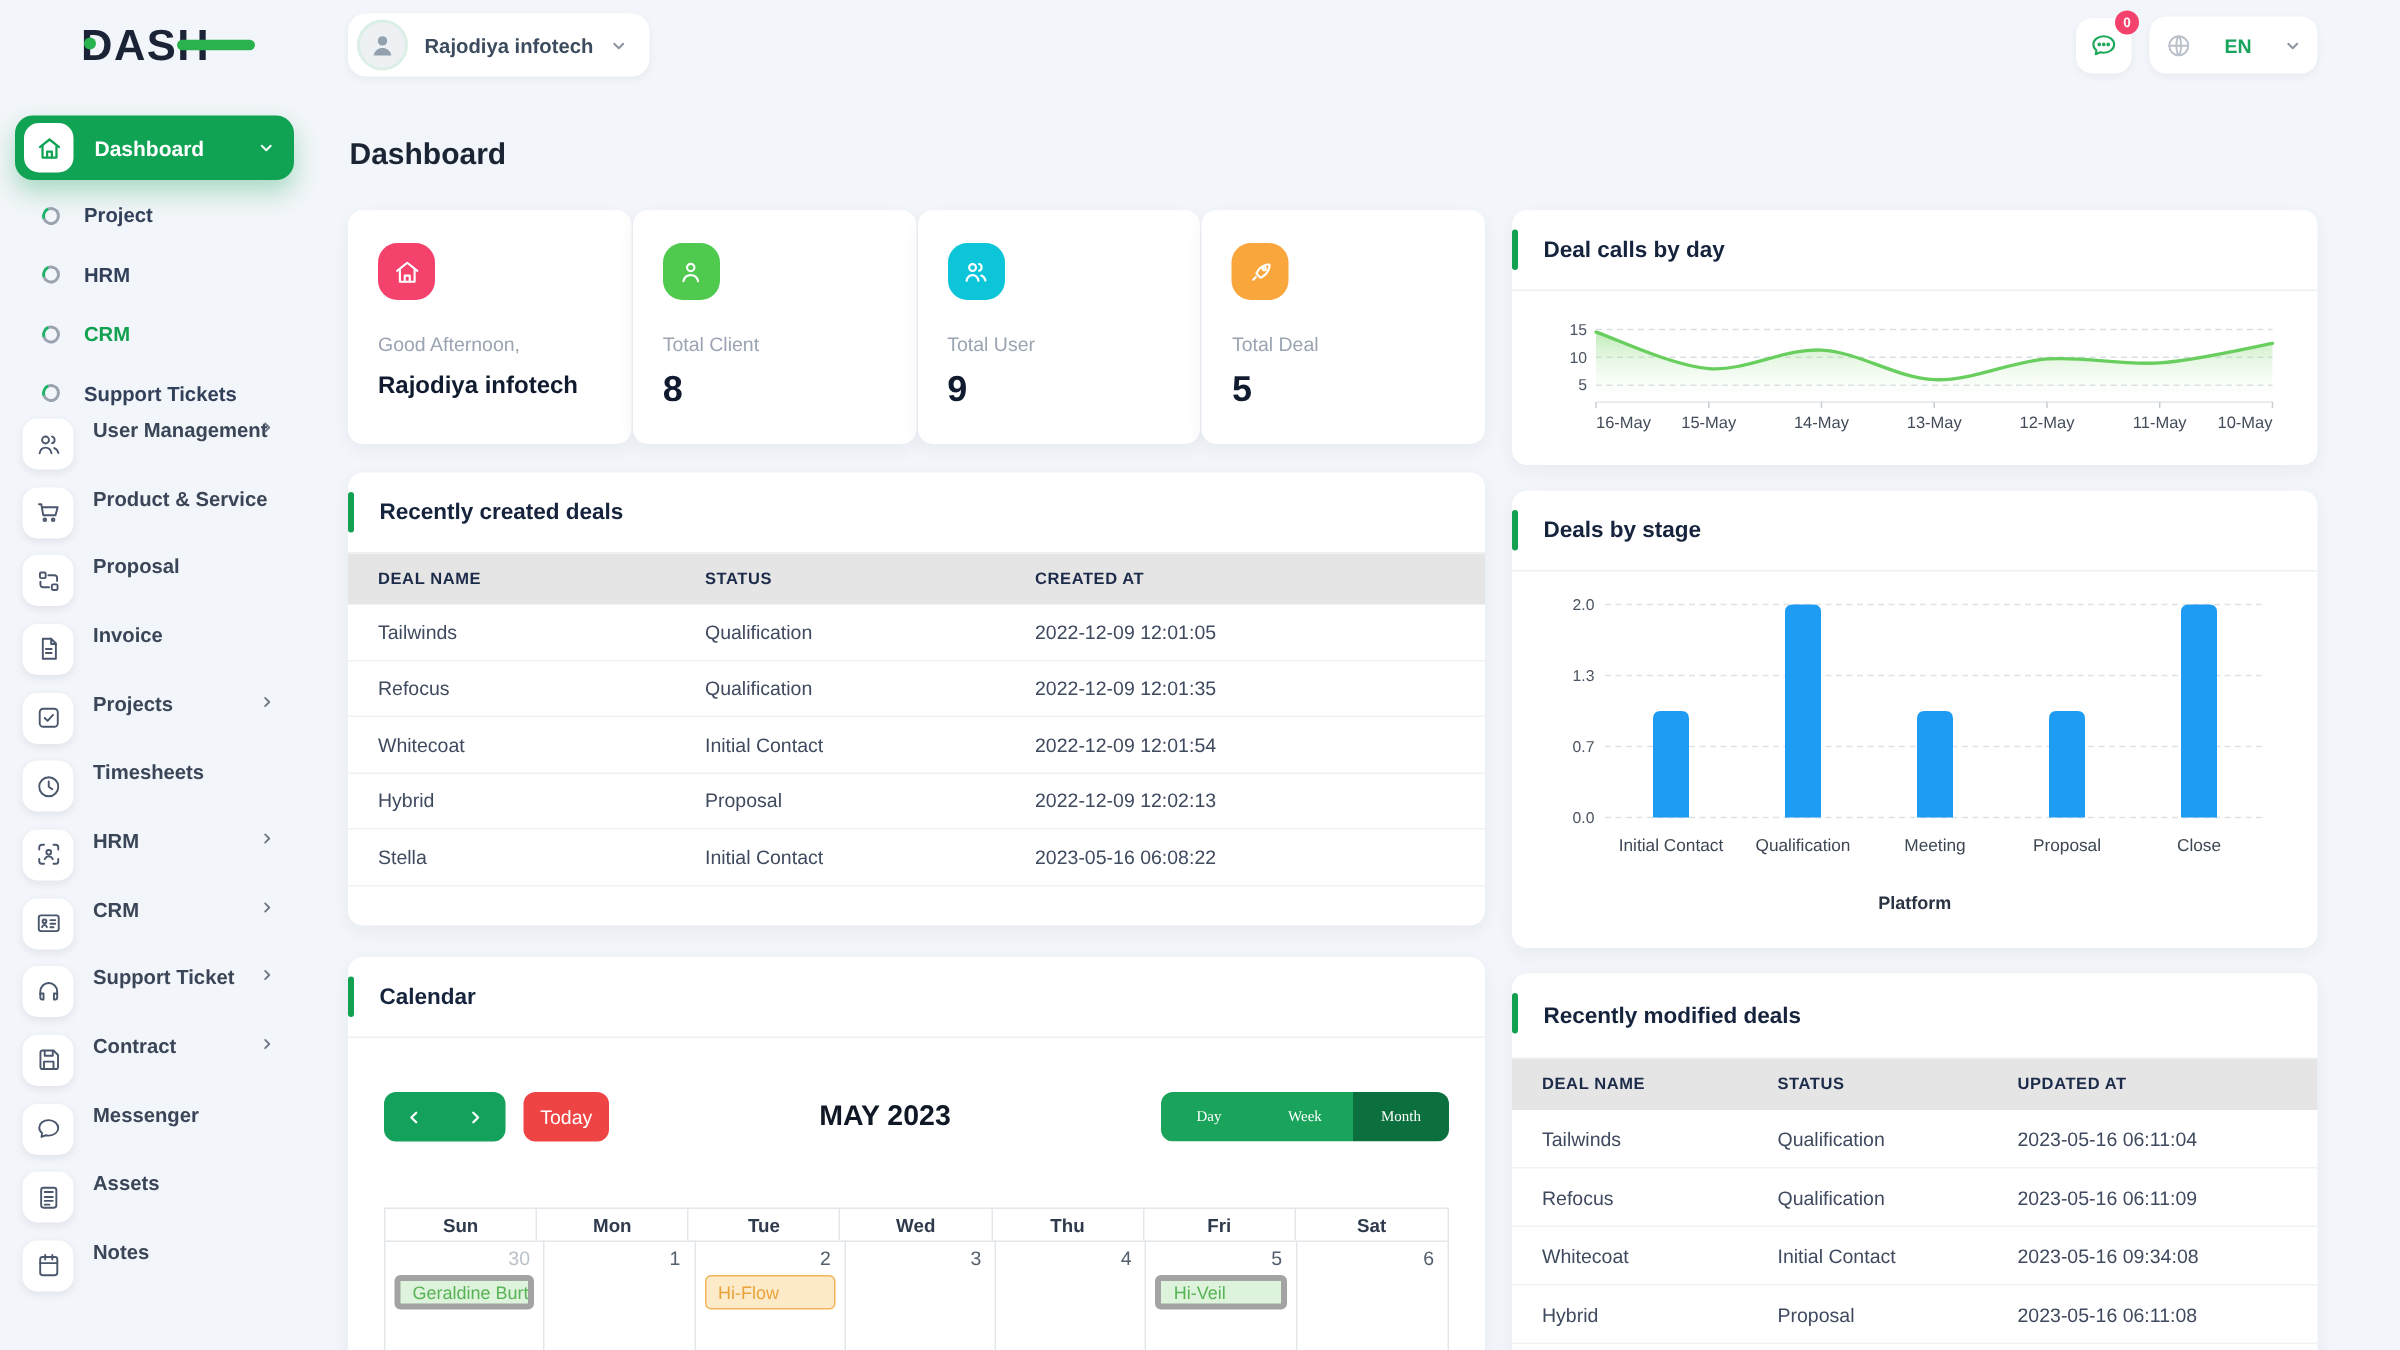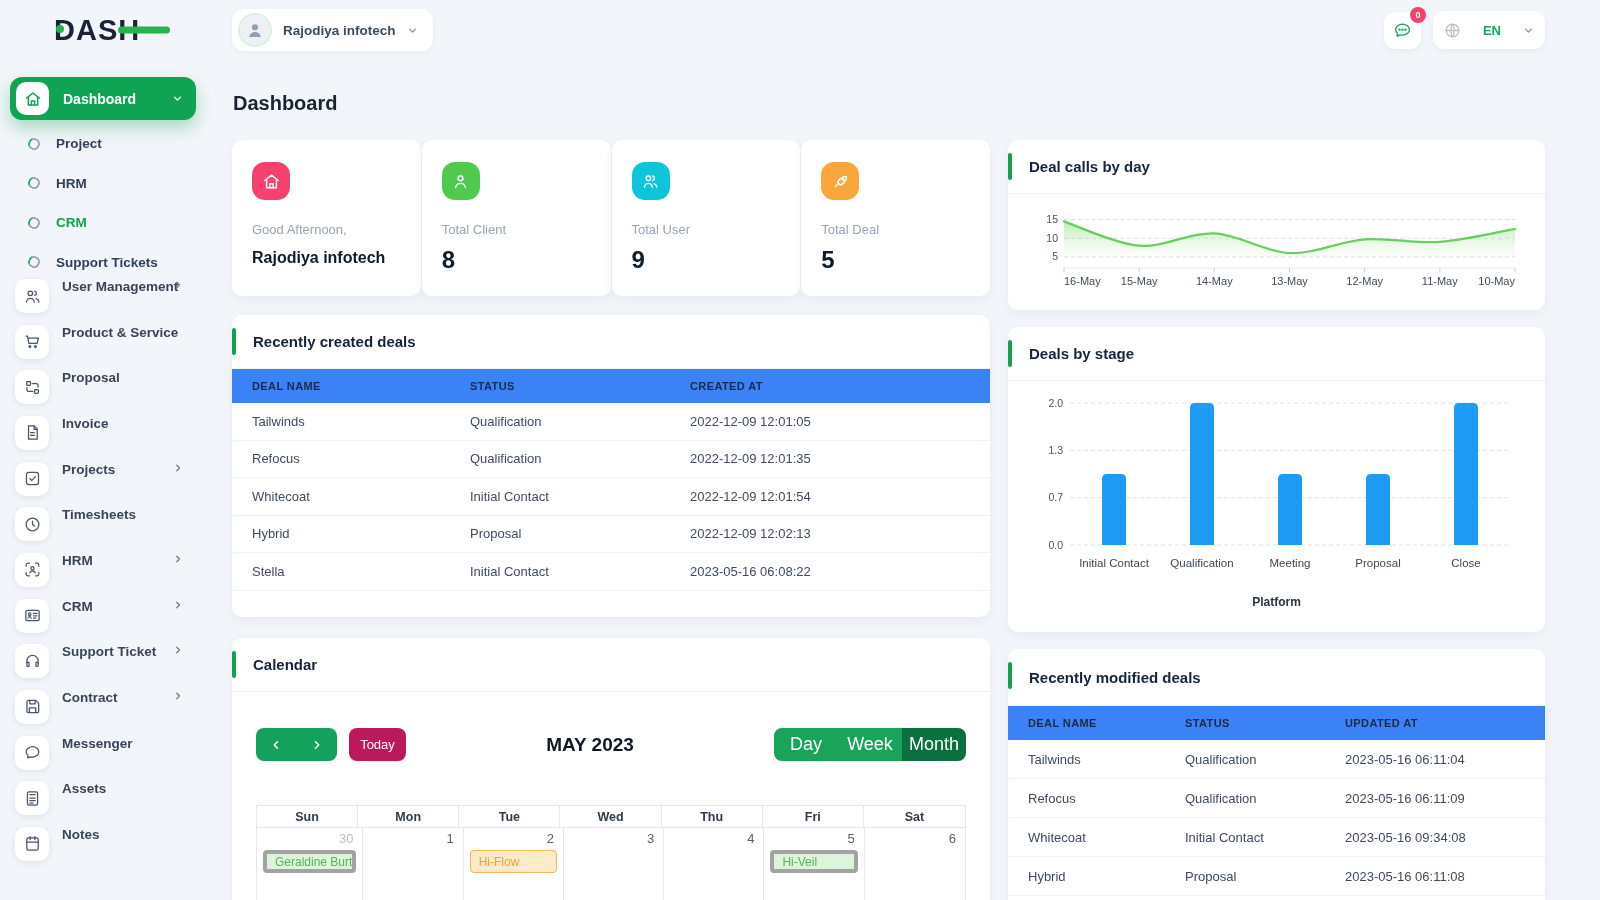--- a/index.html
+++ b/index.html
@@ -57,40 +57,40 @@
 
   
   .stats{display:grid;grid-template-columns:repeat(4,1fr);gap:1px;height:152px;}
   .stat{padding:22px 20px;box-sizing:border-box;}
   .stat .icon-sq{width:38px;height:38px;border-radius:13px;display:flex;align-items:center;justify-content:center;color:#fff;}
   .stat .s-label{margin-top:22px;font-size:13px;color:#9aa4b2;}
   .stat .s-value{margin-top:9px;font-size:24px;font-weight:bold;color:#101b30;}
   .stat .s-value.text{font-size:16px;margin-top:12px;}
 
   
-  .t-head{display:flex;align-items:center;height:34px;background:#3b82f6;font-size:11px;font-weight:bold;color:#1c2b49;letter-spacing:.4px;}
+  .t-head{display:flex;align-items:center;height:34px;background:#e5e5e5;font-size:11px;font-weight:bold;color:#1c2b49;letter-spacing:.4px;}
   .t-row{display:flex;align-items:center;height:36.5px;border-bottom:1px solid #eef1f5;font-size:13px;color:#3f4a5f;}
   .t-mod .t-row{height:38px;}
   .cell{box-sizing:border-box;padding-left:20px;white-space:nowrap;overflow:hidden;}
   .t-created .c0{width:218px;} .t-created .c1{width:220px;} .t-created .c2{flex:1;}
   .t-mod .c0{width:157px;} .t-mod .c1{width:160px;} .t-mod .c2{flex:1;}
 
   
   .chart-body{padding:12px 24px 0 22px;}
   .axis-lbl{text-align:center;font-size:12px;font-weight:bold;color:#2b3442;margin-top:2px;}
 
   
   .fc-toolbar{display:flex;align-items:center;margin:36px 24px 0 24px;}
   .fc-nav{display:flex;width:81px;height:33px;background:#13a15b;border-radius:8px;overflow:hidden;}
   .fc-nav button{flex:1;background:transparent;border:none;color:#fff;display:flex;align-items:center;justify-content:center;cursor:pointer;padding:0;}
-  .fc-today{margin-left:12px;width:57px;height:33px;background:#be185d;border:none;border-radius:8px;color:#fff;font-size:13px;
+  .fc-today{margin-left:12px;width:57px;height:33px;background:#ef4444;border:none;border-radius:8px;color:#fff;font-size:13px;
     font-family:inherit;cursor:pointer;}
   .fc-title{flex:1;text-align:center;font-size:19px;font-weight:bold;color:#101826;}
   .fc-views{display:flex;border-radius:8px;overflow:hidden;}
-  .fc-view{width:64px;height:33px;border:none;background:#1aa35a;color:#fff;font-size:18px;font-family:Liberation Sans, sans-serif;cursor:pointer;}
+  .fc-view{width:64px;height:33px;border:none;background:#1aa35a;color:#fff;font-size:10px;font-family:Liberation Serif, serif;cursor:pointer;}
   .fc-view.active{background:#0b6f3e;}
   .cal-grid{margin:44px 24px 0 24px;border:1px solid #e3e7eb;}
   .cal-hrow{display:grid;grid-template-columns:repeat(7,1fr);}
   .cal-hcell{height:21px;border-right:1px solid #e3e7eb;display:flex;align-items:center;justify-content:center;
     font-size:12.5px;font-weight:bold;color:#2f3b4c;}
   .cal-hcell:last-child{border-right:none;}
   .cal-row{display:grid;grid-template-columns:repeat(7,1fr);}
   .cal-cell{height:150px;border-top:1px solid #e3e7eb;border-right:1px solid #e3e7eb;box-sizing:border-box;}
   .cal-cell:last-child{border-right:none;}
   .cal-num{text-align:right;padding:3px 9px 2px 0;font-size:13px;color:#55606e;}

